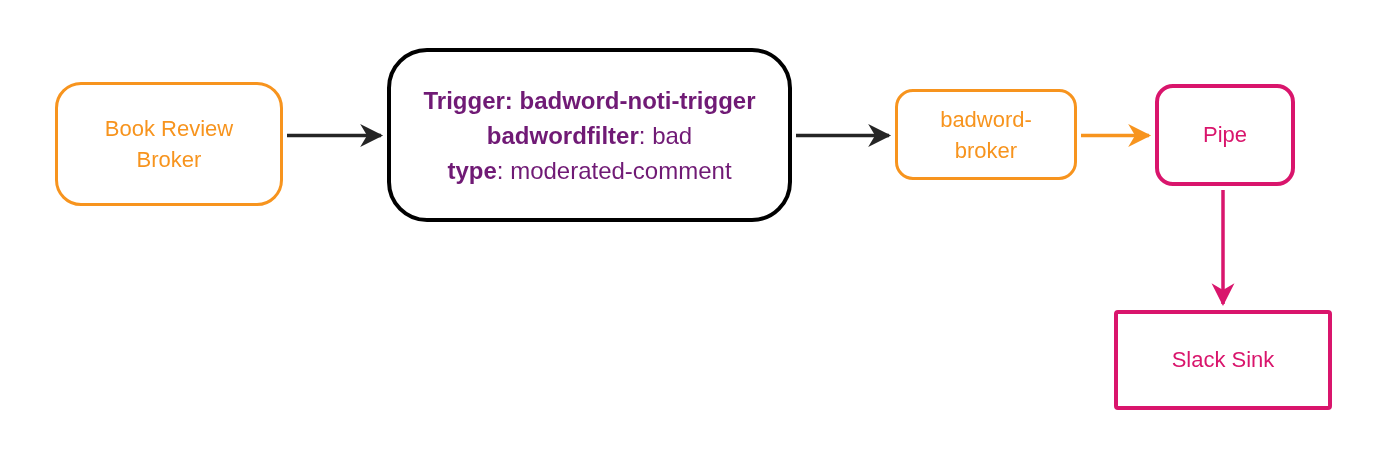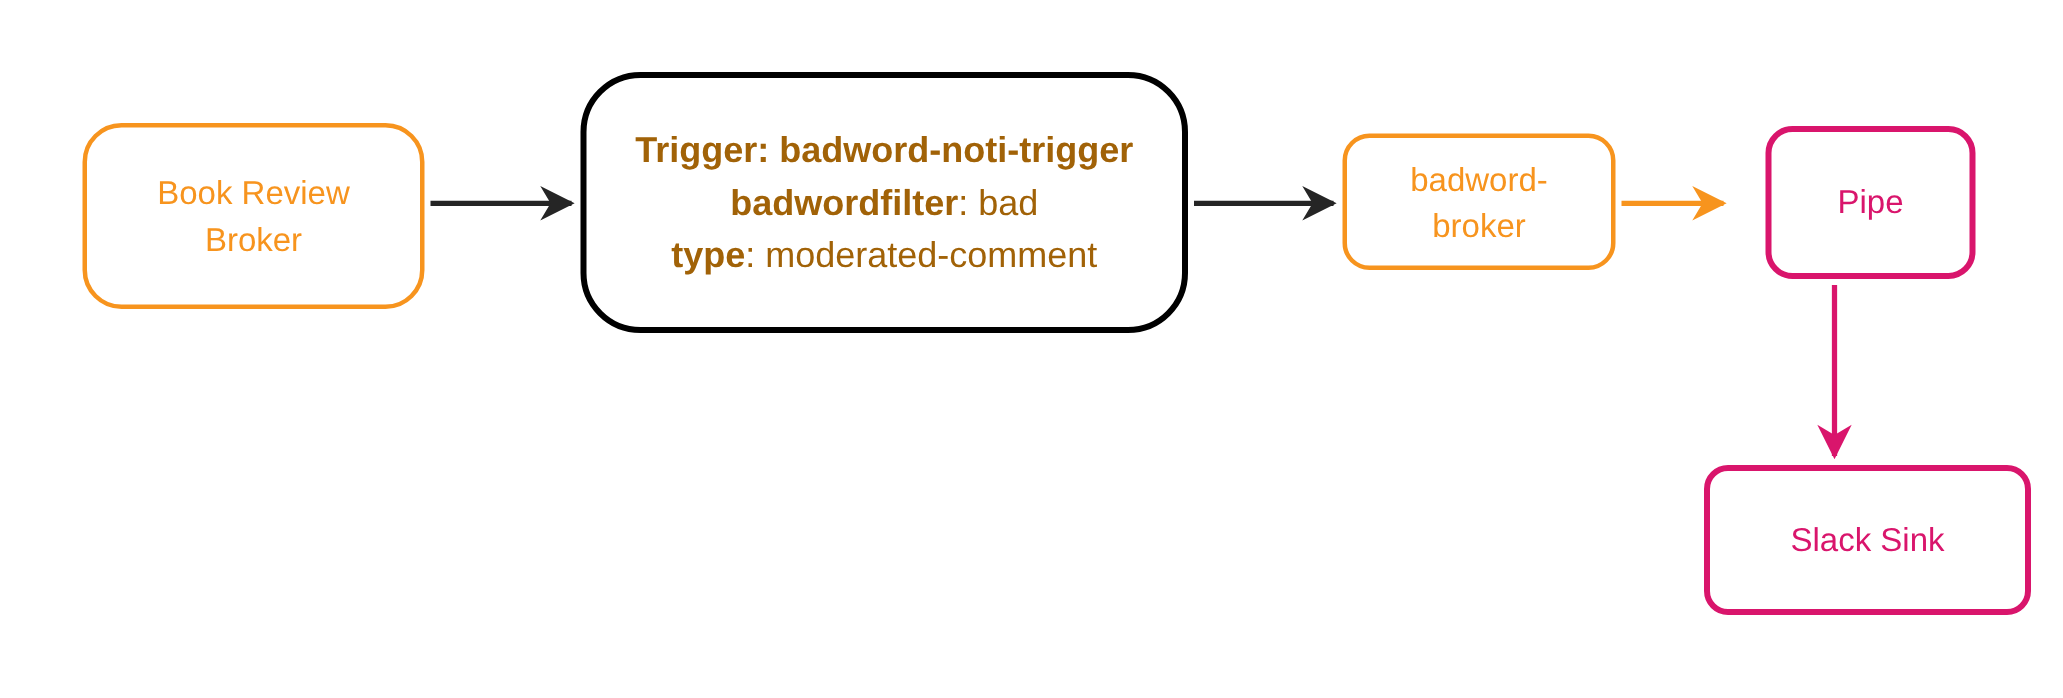--- a/index.html
+++ b/index.html
@@ -38,25 +38,24 @@
     justify-content: center;
     text-align: center;
   }
   .node-orange {
     border: 3.5px solid var(--orange, #F7941E);
     color: var(--orange, #F7941E);
   }
   .node-pink {
     border: 4px solid var(--pink, #D9156C);
     color: var(--pink, #D9156C);
-    margin-left: 22px;
   }
   .node-black {
     border: 4px solid var(--ink, #000000);
-    color: #a16207;
+    color: #701a75;
   }
 
   .node-book-review-broker {
     left: 55px; top: 82px;
     width: 228px; height: 124px;
     border-radius: 26px;
     font-size: 22px; line-height: 31px;
   }
   .node-trigger {
     left: 387px; top: 48px;
@@ -72,21 +71,21 @@
   }
   .node-pipe {
     left: 1155px; top: 84px;
     width: 140px; height: 102px;
     border-radius: 18px;
     font-size: 22px; line-height: 28px;
   }
   .node-slack-sink {
     left: 1114px; top: 310px;
     width: 218px; height: 100px;
-    border-radius: 16px;
+    border-radius: 4px;
     font-size: 22px; line-height: 28px;
   }
   .b { font-weight: 700; }
   .node-line { display: block; }
 </style>
 </head>
 <body>
 
 <div class="canvas">
 

